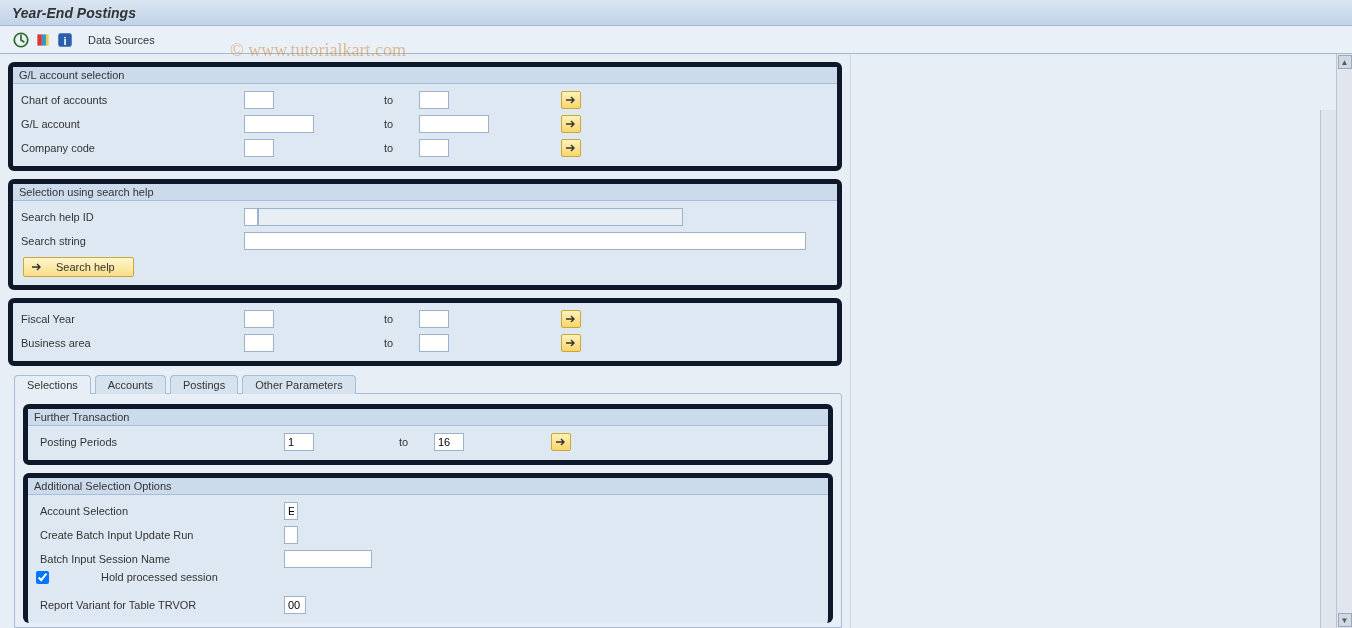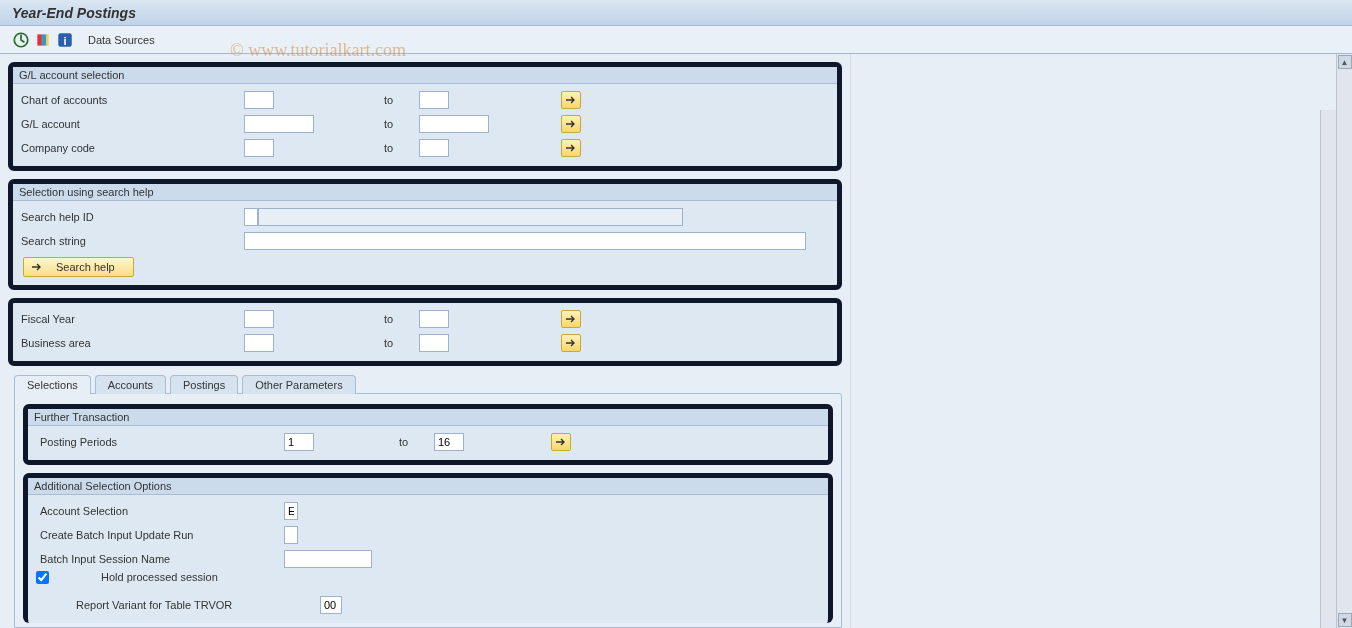--- a/index.html
+++ b/index.html
@@ -377,21 +377,21 @@
           </div>
           <div class="row">
             <div class="label-col" style="width:250px; padding-left:6px;">Batch Input Session Name</div>
             <input type="text" class="w70" style="width: 88px;">
           </div>
           <div class="checkbox-row">
             <input type="checkbox" checked="" style="margin-left: 2px;">
             <span>Hold processed session</span>
           </div>
           <div class="row">
-            <div class="label-col" style="width:250px; padding-left:6px;margin-left:36px;">Report Variant for Table TRVOR</div>
+            <div class="label-col" style="width:250px; padding-left:6px;">Report Variant for Table TRVOR</div>
             <input type="text" style="width: 22px;" value="00">
           </div>
         </div>
       </div>
 
     </div>
   </div>
 
   <div class="right-fill"></div>
 

